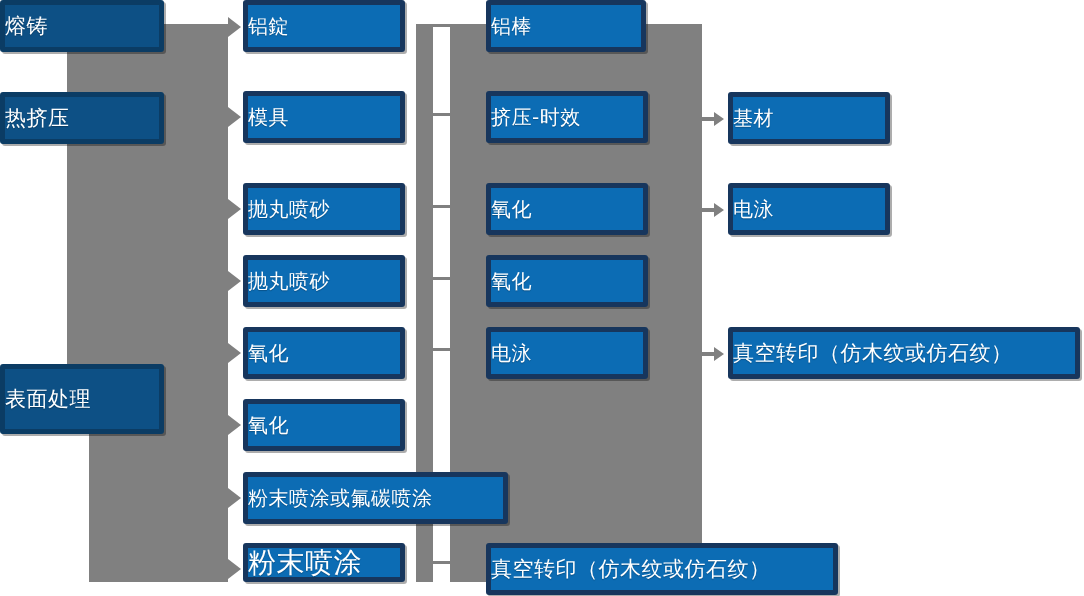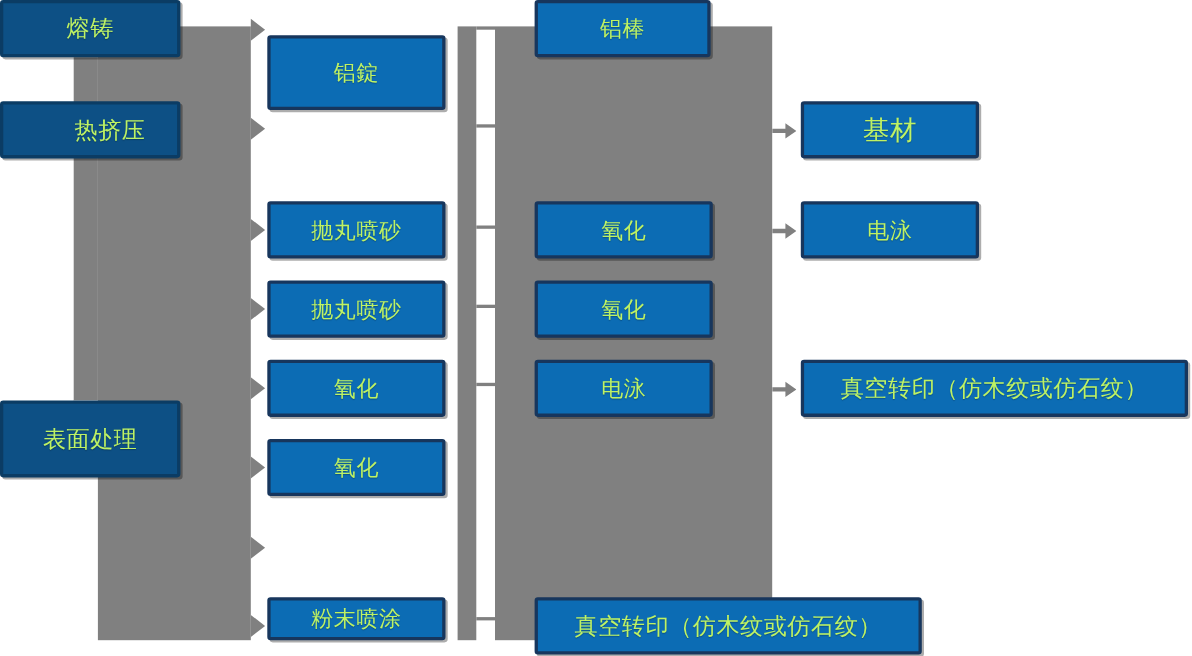--- a/index.html
+++ b/index.html
@@ -27,23 +27,23 @@
     border-top:11px solid #808080;
   }
   .sarrow{
     position:absolute;height:18px;display:block;
   }
 
   
   .box{
     position:absolute;
     box-sizing:border-box;
-    display:flex;align-items:center;justify-content:center;
-    color:#bef264;
-    border:3px solid #0f172a;
+    display:flex;align-items:center;justify-content:flex-start;
+    color:#ffffff;
+    border:5px solid #0f172a;
     border-radius:3px;
     letter-spacing:.5px;
     white-space:nowrap;
     box-shadow:2px 2px 0 rgba(0,0,0,.32);
     text-shadow:0 1px 1px rgba(0,0,0,.25);
   }
   .box.dark{background:#0d5085;border-color:#0b3c64;}
   .box.mid{background:#0c6cb4;border-color:#17365d;}
   .box .t{display:block;}
 </style>
@@ -86,63 +86,72 @@
   <svg class="sarrow" style="left:702px;top:201px;width:22px;" viewBox="0 0 22 18">
     <path d="M0 7 H12 V2 L22 9 L12 16 V11 H0 Z" fill="#808080"></path>
   </svg>
   <svg class="sarrow" style="left:702px;top:345px;width:22px;" viewBox="0 0 22 18">
     <path d="M0 7 H12 V2 L22 9 L12 16 V11 H0 Z" fill="#808080"></path>
   </svg>
 
   <div class="box dark" style="left:0px;top:0px;width:164px;height:52px;font-size:21px;">
     <span class="t">熔铸</span>
   </div>
-  <div class="box dark" style="left:0px;top:92px;width:164px;height:52px;font-size:21px;padding-left:36px;">
+  <div class="box dark" style="left:0px;top:92px;width:164px;height:52px;font-size:21px;">
     <span class="t">热挤压</span>
   </div>
   <div class="box dark" style="left:0px;top:364px;width:164px;height:70px;font-size:21px;">
     <span class="t">表面处理</span>
   </div>
 
-  <div class="box mid" style="left:243px;top:0px;width:162px;height:68px;font-size:20px;margin-top:32px;">
+  <div class="box mid" style="left:243px;top:0px;width:162px;height:52px;font-size:20px;">
     <span class="t">铝錠</span>
+  </div>
+  <div class="box mid" style="left:243px;top:91px;width:162px;height:52px;font-size:20px;">
+    <span class="t">模具</span>
   </div>
   <div class="box mid" style="left:243px;top:183px;width:162px;height:52px;font-size:20px;">
     <span class="t">抛丸喷砂</span>
   </div>
   <div class="box mid" style="left:243px;top:255px;width:162px;height:52px;font-size:20px;">
     <span class="t">抛丸喷砂</span>
   </div>
   <div class="box mid" style="left:243px;top:327px;width:162px;height:52px;font-size:20px;">
     <span class="t">氧化</span>
   </div>
   <div class="box mid" style="left:243px;top:399px;width:162px;height:52px;font-size:20px;">
     <span class="t">氧化</span>
   </div>
-  <div class="box mid" style="left:243px;top:543px;width:162px;height:39px;font-size:20px;">
+  <div class="box mid" style="left:243px;top:472px;width:265px;height:52px;font-size:20px;">
+    <span class="t">粉末喷涂或氟碳喷涂</span>
+  </div>
+  <div class="box mid" style="left:243px;top:543px;width:162px;height:39px;font-size:28px;">
     <span class="t">粉末喷涂</span>
   </div>
 
   <div class="box mid" style="left:486px;top:0px;width:160px;height:52px;font-size:20px;">
     <span class="t">铝棒</span>
+  </div>
+  <div class="box mid" style="left:486px;top:91px;width:162px;height:52px;font-size:20px;">
+    <span class="t">挤压-时效</span>
   </div>
   <div class="box mid" style="left:486px;top:183px;width:162px;height:52px;font-size:20px;">
     <span class="t">氧化</span>
   </div>
   <div class="box mid" style="left:486px;top:255px;width:162px;height:52px;font-size:20px;">
     <span class="t">氧化</span>
   </div>
   <div class="box mid" style="left:486px;top:327px;width:162px;height:52px;font-size:20px;">
     <span class="t">电泳</span>
   </div>
   <div class="box mid" style="left:486px;top:543px;width:352px;height:52px;font-size:21px;">
     <span class="t">真空转印（仿木纹或仿石纹）</span>
   </div>
 
-  <div class="box mid" style="left:728px;top:92px;width:162px;height:52px;font-size:24px;">
+  <div class="box mid" style="left:728px;top:92px;width:162px;height:52px;font-size:20px;">
     <span class="t">基材</span>
   </div>
   <div class="box mid" style="left:728px;top:183px;width:162px;height:52px;font-size:20px;">
     <span class="t">电泳</span>
   </div>
   <div class="box mid" style="left:728px;top:327px;width:352px;height:52px;font-size:21px;">
     <span class="t">真空转印（仿木纹或仿石纹）</span>
   </div>
 
 </div>

